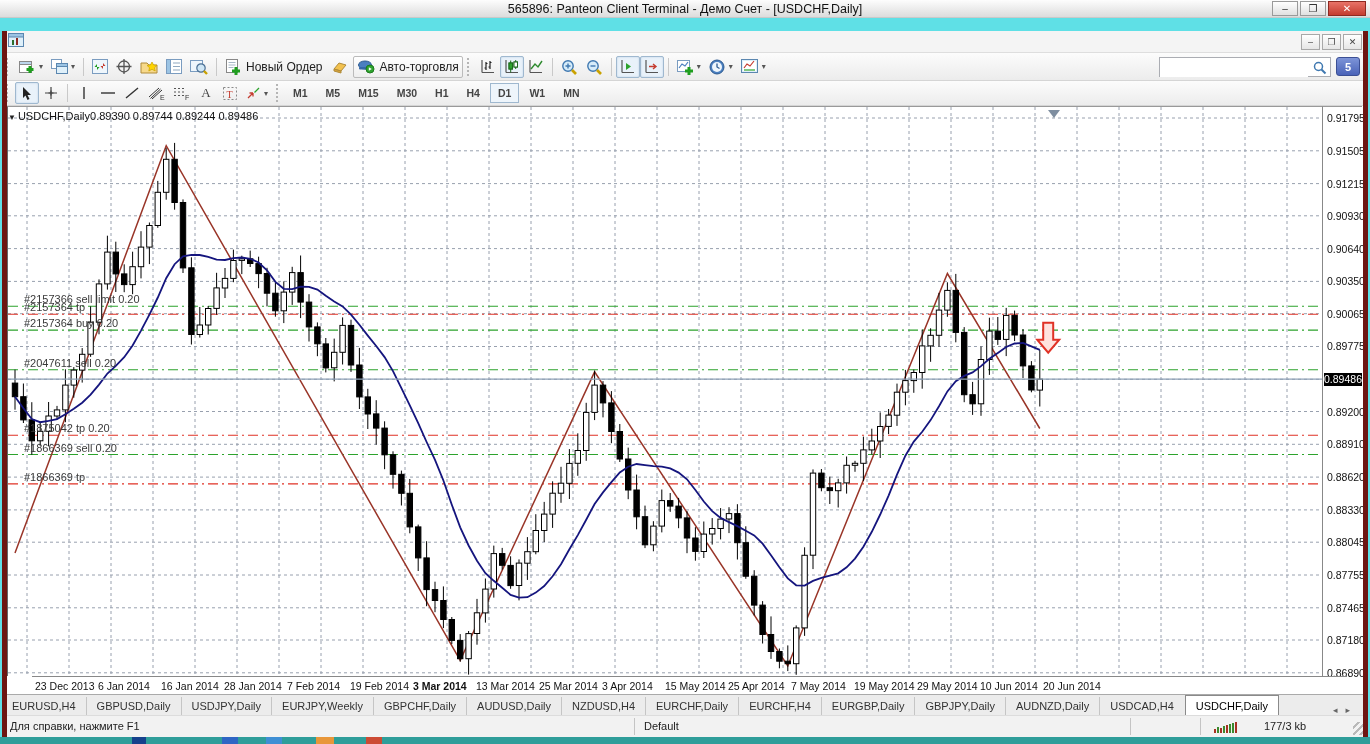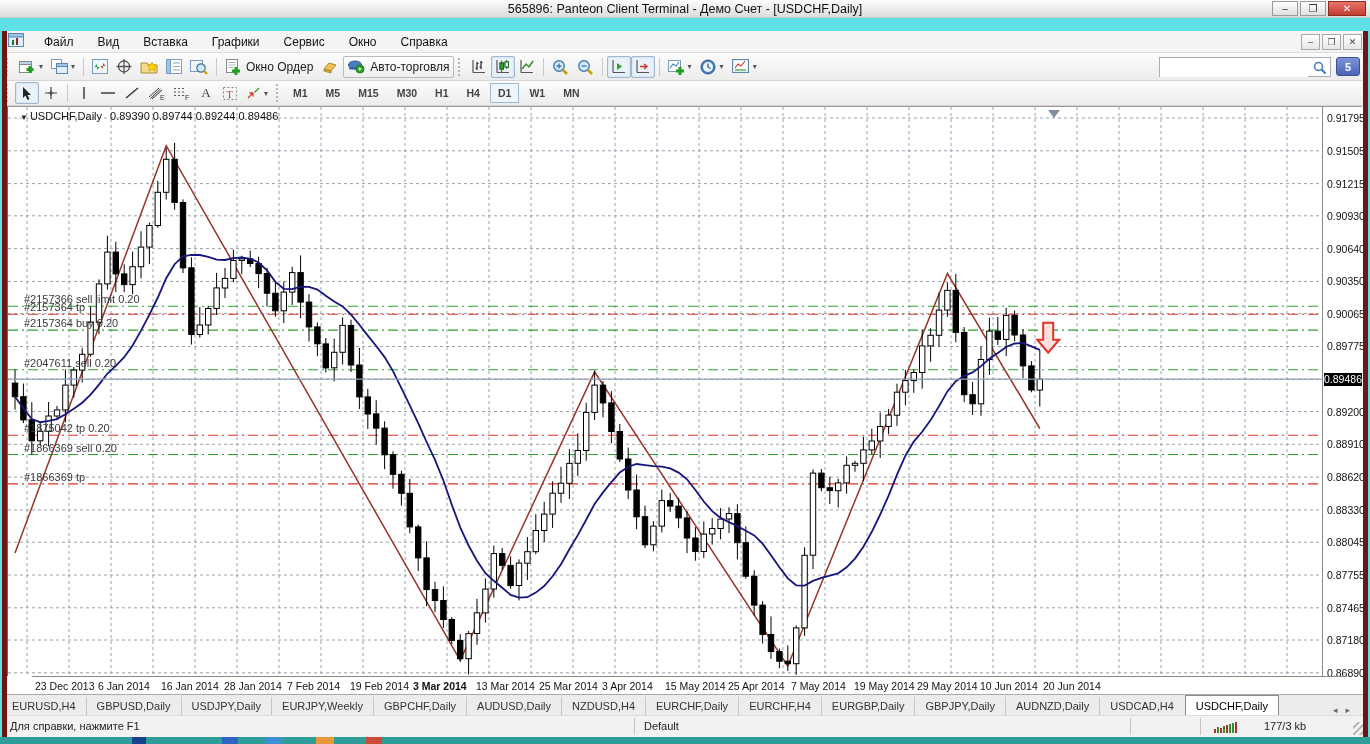--- a/index.html
+++ b/index.html
@@ -53,21 +53,21 @@
   .search-box { width:172px; height:20px; border:1px solid #abadb3; background:#fff; position:relative; }
   .search-box input { width:148px; height:18px; border:none; outline:none; font-size:11px; padding:0 4px; }
   .badge { width:24px; height:19px; background:linear-gradient(#7d94d8,#4a63b8); border:1px solid #3b4f94;
     border-radius:3px; color:#fff; font-size:11px; font-weight:bold; text-align:center; line-height:18px; }
 
   
   .chartwrap { position:absolute; left:0; top:106px; width:1370px; height:588px; background:#fff; }
   .plot { position:absolute; left:7px; top:0; width:1315px; height:570px; background:#fff;
     border-left:1px solid #666; border-top:1px solid #999; }
   .plot svg { display:block; }
-  .chart-header { position:absolute; left:12px; top:3px; font-size:11px; color:#111; display:flex; gap:8px; }
+  .chart-header { position:absolute; left:0; top:3px; font-size:11px; color:#111; display:flex; gap:0; }
   .chart-header .tri { font-size:8px; color:#222; margin-right:2px; }
   .price-axis { position:absolute; left:1322px; top:0; width:40px; height:570px; background:#fff;
     border-left:1px solid #888; border-top:1px solid #999; }
   .ptick { position:absolute; left:4px; font-size:10.5px; color:#111; transform:translateY(-6px); }
   .price-tag { position:absolute; left:1px; width:38px; height:13px; background:#000; color:#fff;
     font-size:10.5px; text-align:center; line-height:13px; }
   .date-axis { position:absolute; left:7px; top:570px; width:1315px; height:18px; background:#fff;
     border-top:1px solid #888;margin-left:25px; }
   .dlabel { position:absolute; top:3px; font-size:10.5px; color:#111; white-space:nowrap; }
 
@@ -118,29 +118,20 @@
 
   <div class="menubar">
     <span class="app-icon">
       <svg width="16" height="14">
           <rect x="0.5" y="0.5" width="15" height="13" fill="#dff0fa" stroke="#5b87b0"></rect>
           <rect x="0.5" y="0.5" width="15" height="3.5" fill="#9cc4e4" stroke="#5b87b0"></rect>
           <rect x="4" y="7" width="2" height="5" fill="#2d6e2d"></rect>
           <rect x="8" y="5" width="2" height="7" fill="#8d2a22"></rect>
         </svg>
     </span>
-    <nav id="menu-items" style="display:flex;">
-        <div class="menu-item">Файл</div>
-        <div class="menu-item">Вид</div>
-        <div class="menu-item">Вставка</div>
-        <div class="menu-item">Графики</div>
-        <div class="menu-item">Сервис</div>
-        <div class="menu-item">Окно</div>
-        <div class="menu-item">Справка</div>
-      </nav>
     <div class="child-controls">
       <div class="cbtn">–</div>
       <div class="cbtn">❐</div>
       <div class="cbtn">✕</div>
     </div>
   </div>
 
   <div class="toolbar tb1">
     <div class="grip"></div>
     <div class="tbtn">
@@ -193,21 +184,21 @@
           <path d="M14 12l3 3" stroke="#c9a100" stroke-width="2.4"></path>
         </svg>
     </div>
     <div class="vsep"></div>
     <div class="tbtn">
       <svg width="16" height="16">
           <rect x="1.5" y="0.5" width="11" height="13" fill="#fff" stroke="#888"></rect>
           <path d="M3.5 3.5h7M3.5 6h7M3.5 8.5h5" stroke="#a8b8c8" stroke-width="1"></path>
           <path d="M11 8v8M7 12h8" stroke="#1f9e1f" stroke-width="3"></path>
         </svg>
-      <span class="lbl">Окно Ордер</span>
+      <span class="lbl">Новый Ордер</span>
     </div>
     <div class="tbtn">
       <svg width="18" height="14">
           <path d="M3 9l5-6 7 2-5 6z" fill="#f2c14e" stroke="#b08b3a"></path>
           <path d="M3 9l7 2 0 2-7-2z" fill="#d9a53a" stroke="#b08b3a"></path>
         </svg>
     </div>
     <div class="tbtn boxed">
       <svg width="18" height="15">
           <ellipse cx="8" cy="6" rx="6.5" ry="4" fill="#4a7fc0" stroke="#2d5a90"></ellipse>

